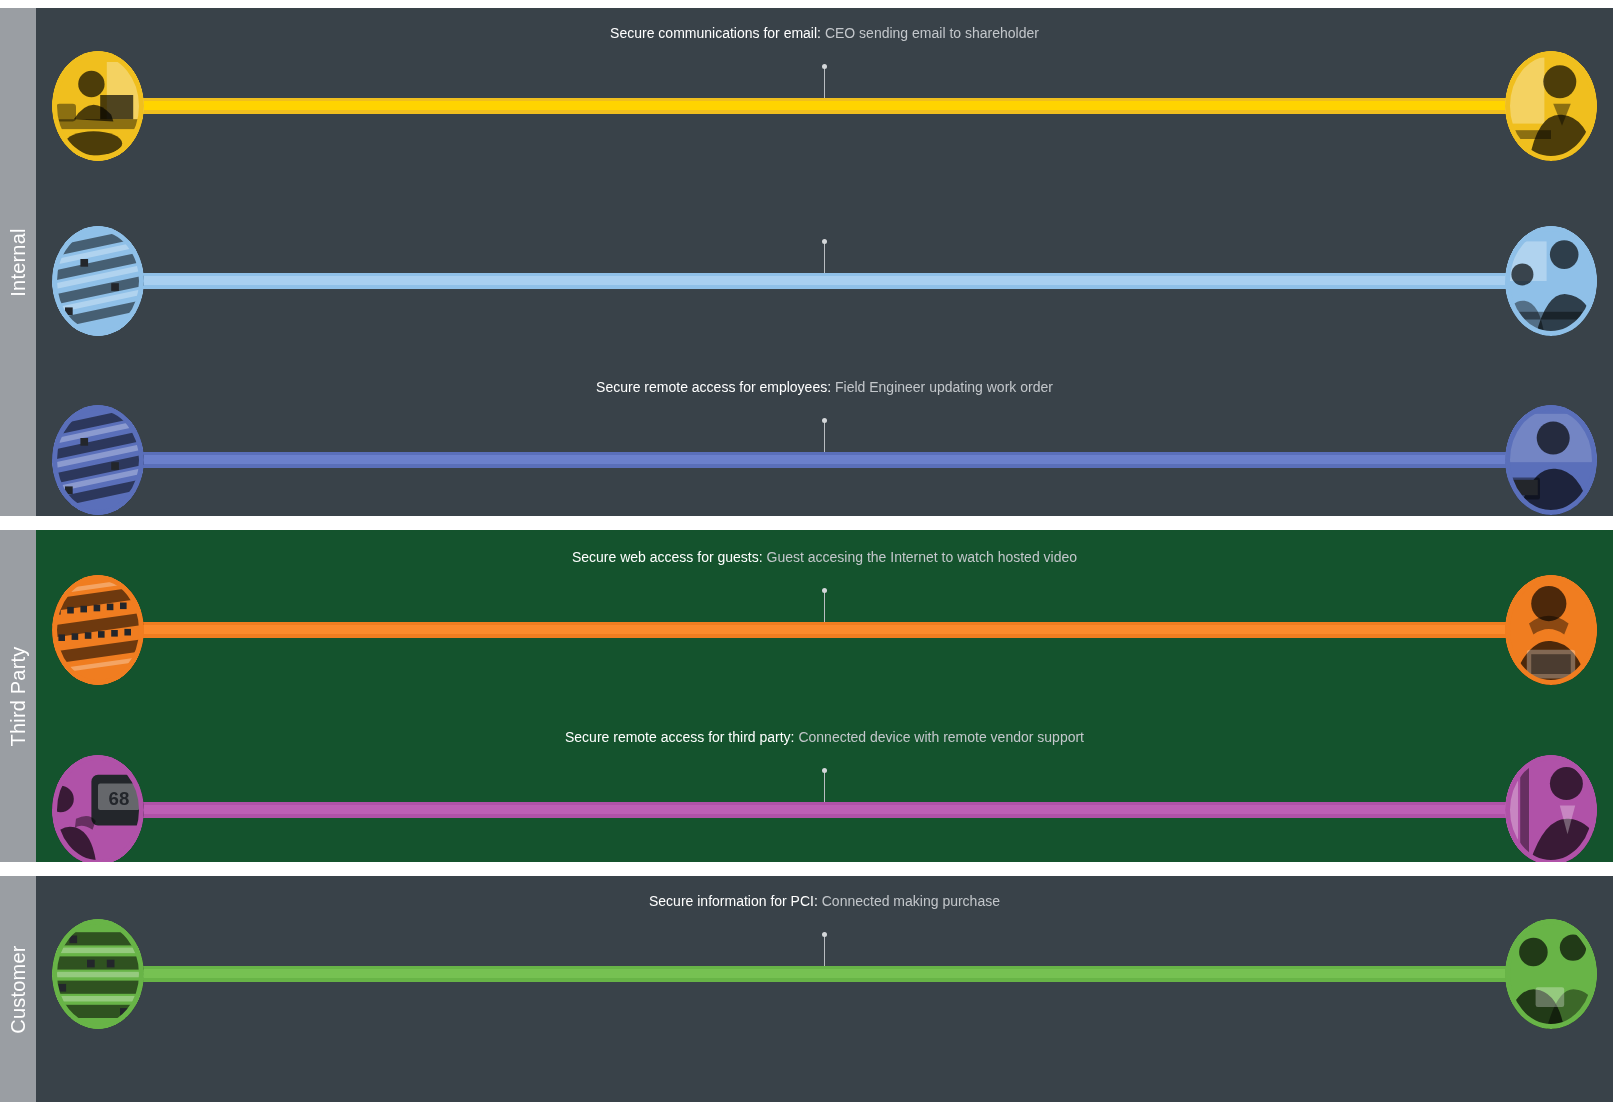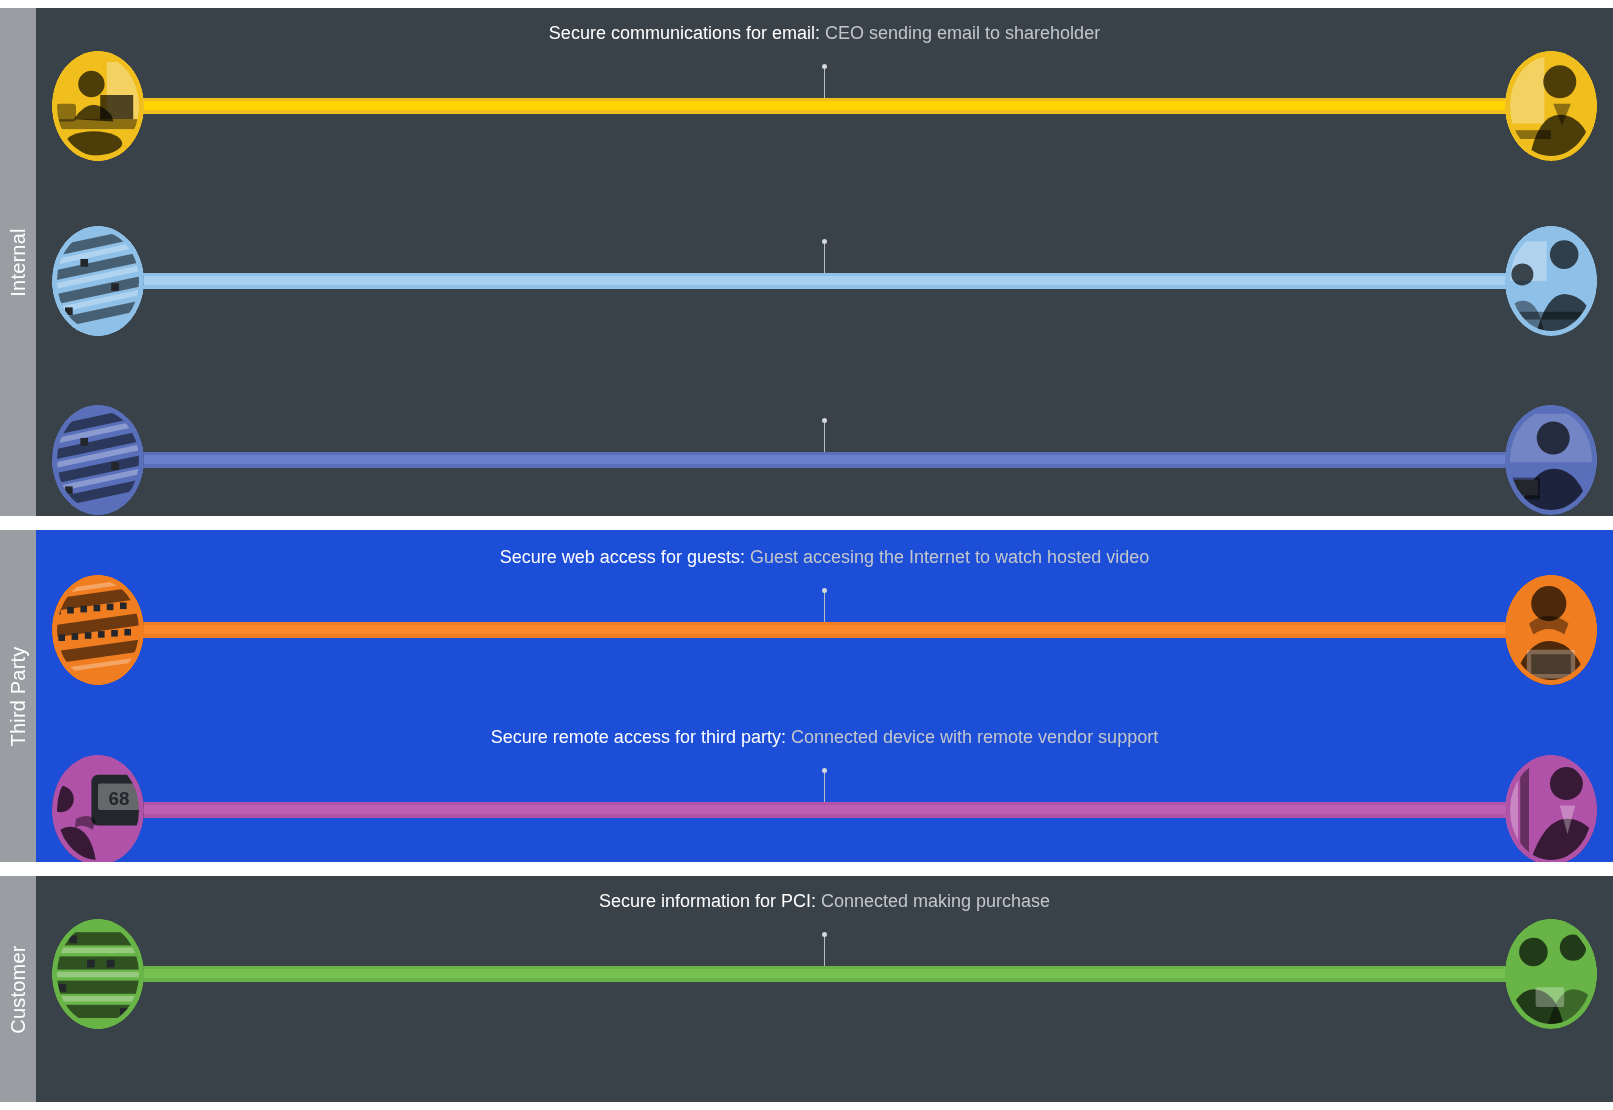--- a/index.html
+++ b/index.html
@@ -113,21 +113,21 @@
   }
   .node-photo svg { display: block; width: 100%; height: 100%; }
 
   
   .flow-label {
     position: absolute;
     top: -26px;
     left: 0;
     right: 0;
     text-align: center;
-    font-size: 18px;
+    font-size: 14px;
     line-height: 26px;
     white-space: nowrap;
     pointer-events: none;
   }
   .flow-label .lbl-title {
     color: #ffffff;
   }
   .flow-label .lbl-desc {
     color: #c3c7cb;
   }
@@ -237,20 +237,21 @@
         <circle cx="24" cy="44" r="10" fill="rgba(0,0,0,0.68)"></circle>
         <path d="M4 100 q6 -34 22 -32 q14 2 18 32 z" fill="rgba(0,0,0,0.42)"></path>
         <rect x="2" y="78" width="96" height="7" fill="rgba(0,0,0,0.42)"></rect>
                 </svg>
               </div>
               <div class="node-ring" style="border: 5px solid rgb(143, 192, 232);"></div>
             </div>
           </div>
         </div>
         <div class="flow" style="top: 392px;">
+          <div class="flow-label"><span class="lbl-title">Secure remote access for employees:</span> <span class="lbl-desc">Field Engineer updating work order</span></div>
           <div class="leader" style="background: rgb(185, 189, 193); left: calc(50% - 0.5px); top: 20px; height: 38px;"></div>
           <div class="leader-dot" style="left: calc(50% - 2.5px); top: 18px;"></div>
           <div class="flow-bar" style="background: rgb(90, 111, 186);">
             <div class="bar-core" style="background: rgb(107, 128, 204);"></div>
           </div>
           <div class="node left">
             <div class="node-inner" style="background: rgb(90, 111, 186);">
               <div class="node-photo">
                 <svg viewBox="0 0 100 100" preserveAspectRatio="xMidYMid slice">
                   <rect width="100" height="100" fill="#5a6fba"></rect>
@@ -290,21 +291,21 @@
               <div class="node-ring" style="border: 5px solid rgb(90, 111, 186);"></div>
             </div>
           </div>
         </div>
       </div>
     </div>
     <div class="band" style="top: 530px; height: 332px; width: 1613px;">
       <div class="band-label" style="background: rgb(154, 158, 163);">
         <span class="band-label-text">Third Party</span>
       </div>
-      <div class="band-body" style="background: #1d4ed8;">
+      <div class="band-body" style="background: #14532d;">
         <div class="flow" style="top: 40px;">
           <div class="flow-label"><span class="lbl-title">Secure web access for guests:</span> <span class="lbl-desc">Guest accesing the Internet to watch hosted video</span></div>
           <div class="leader" style="background: rgb(185, 189, 193); left: calc(50% - 0.5px); top: 20px; height: 38px;"></div>
           <div class="leader-dot" style="left: calc(50% - 2.5px); top: 18px;"></div>
           <div class="flow-bar" style="background: rgb(240, 125, 32);">
             <div class="bar-core" style="background: rgb(251, 138, 44);"></div>
           </div>
           <div class="node left">
             <div class="node-inner" style="background: rgb(240, 125, 32);">
               <div class="node-photo">

